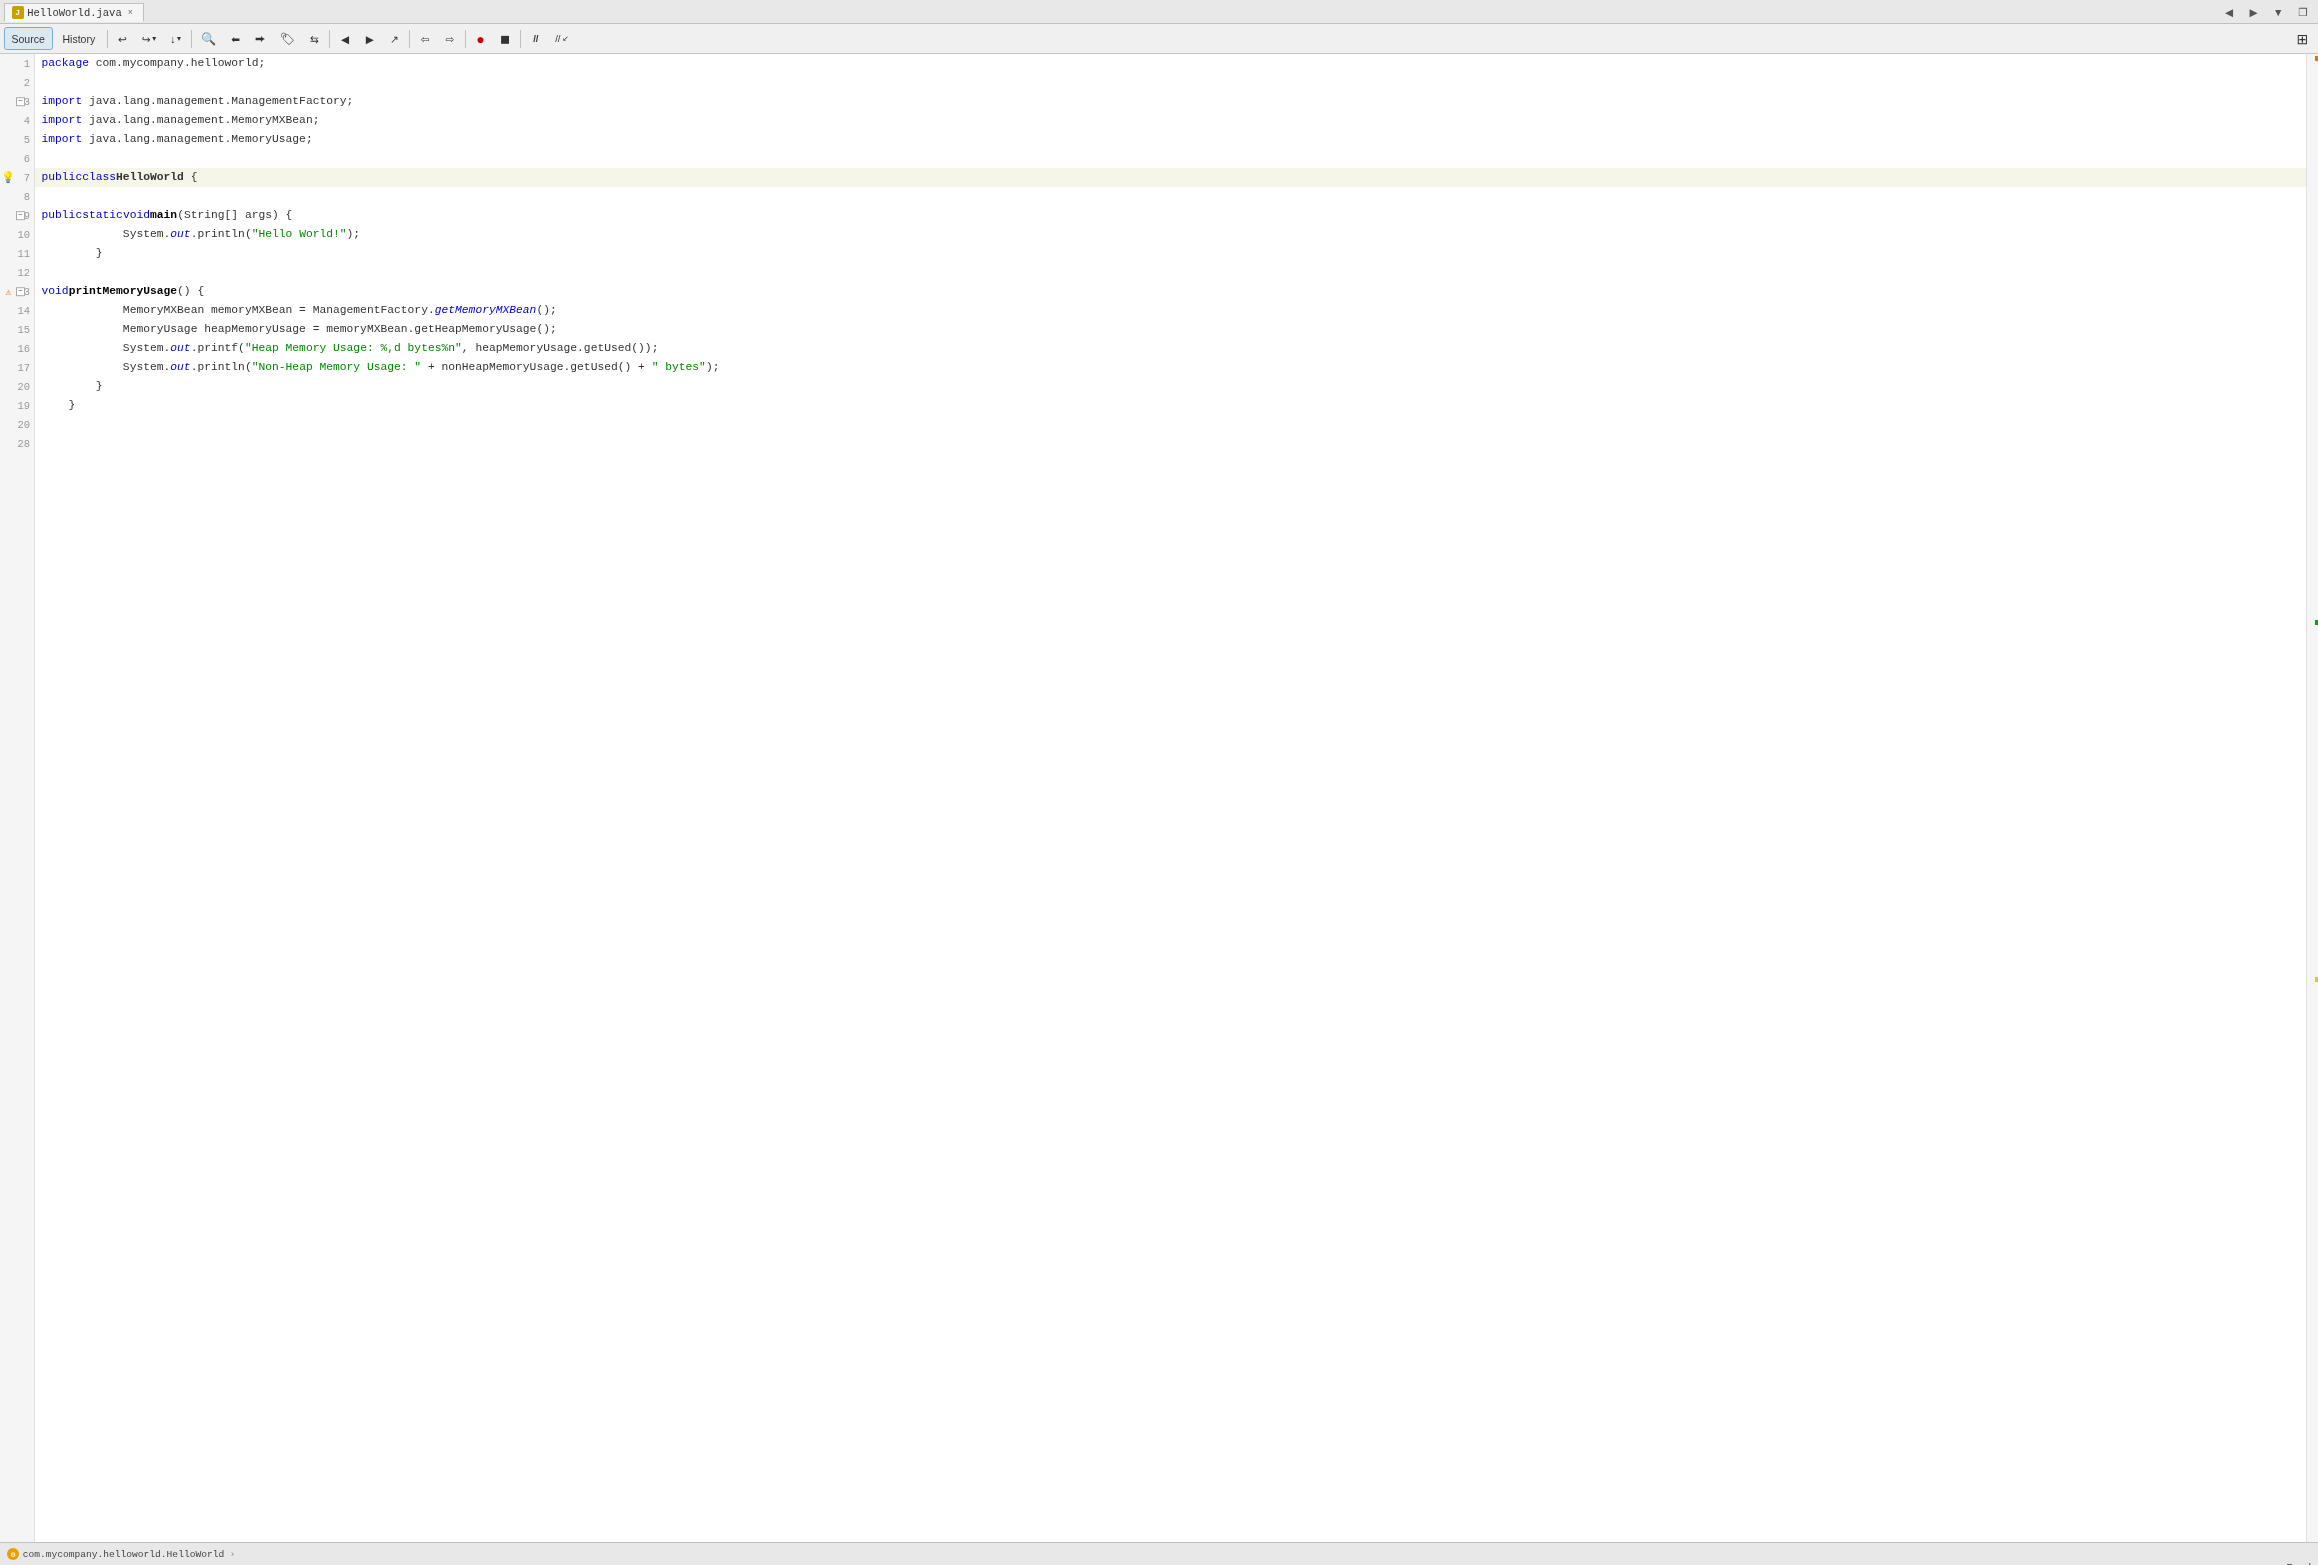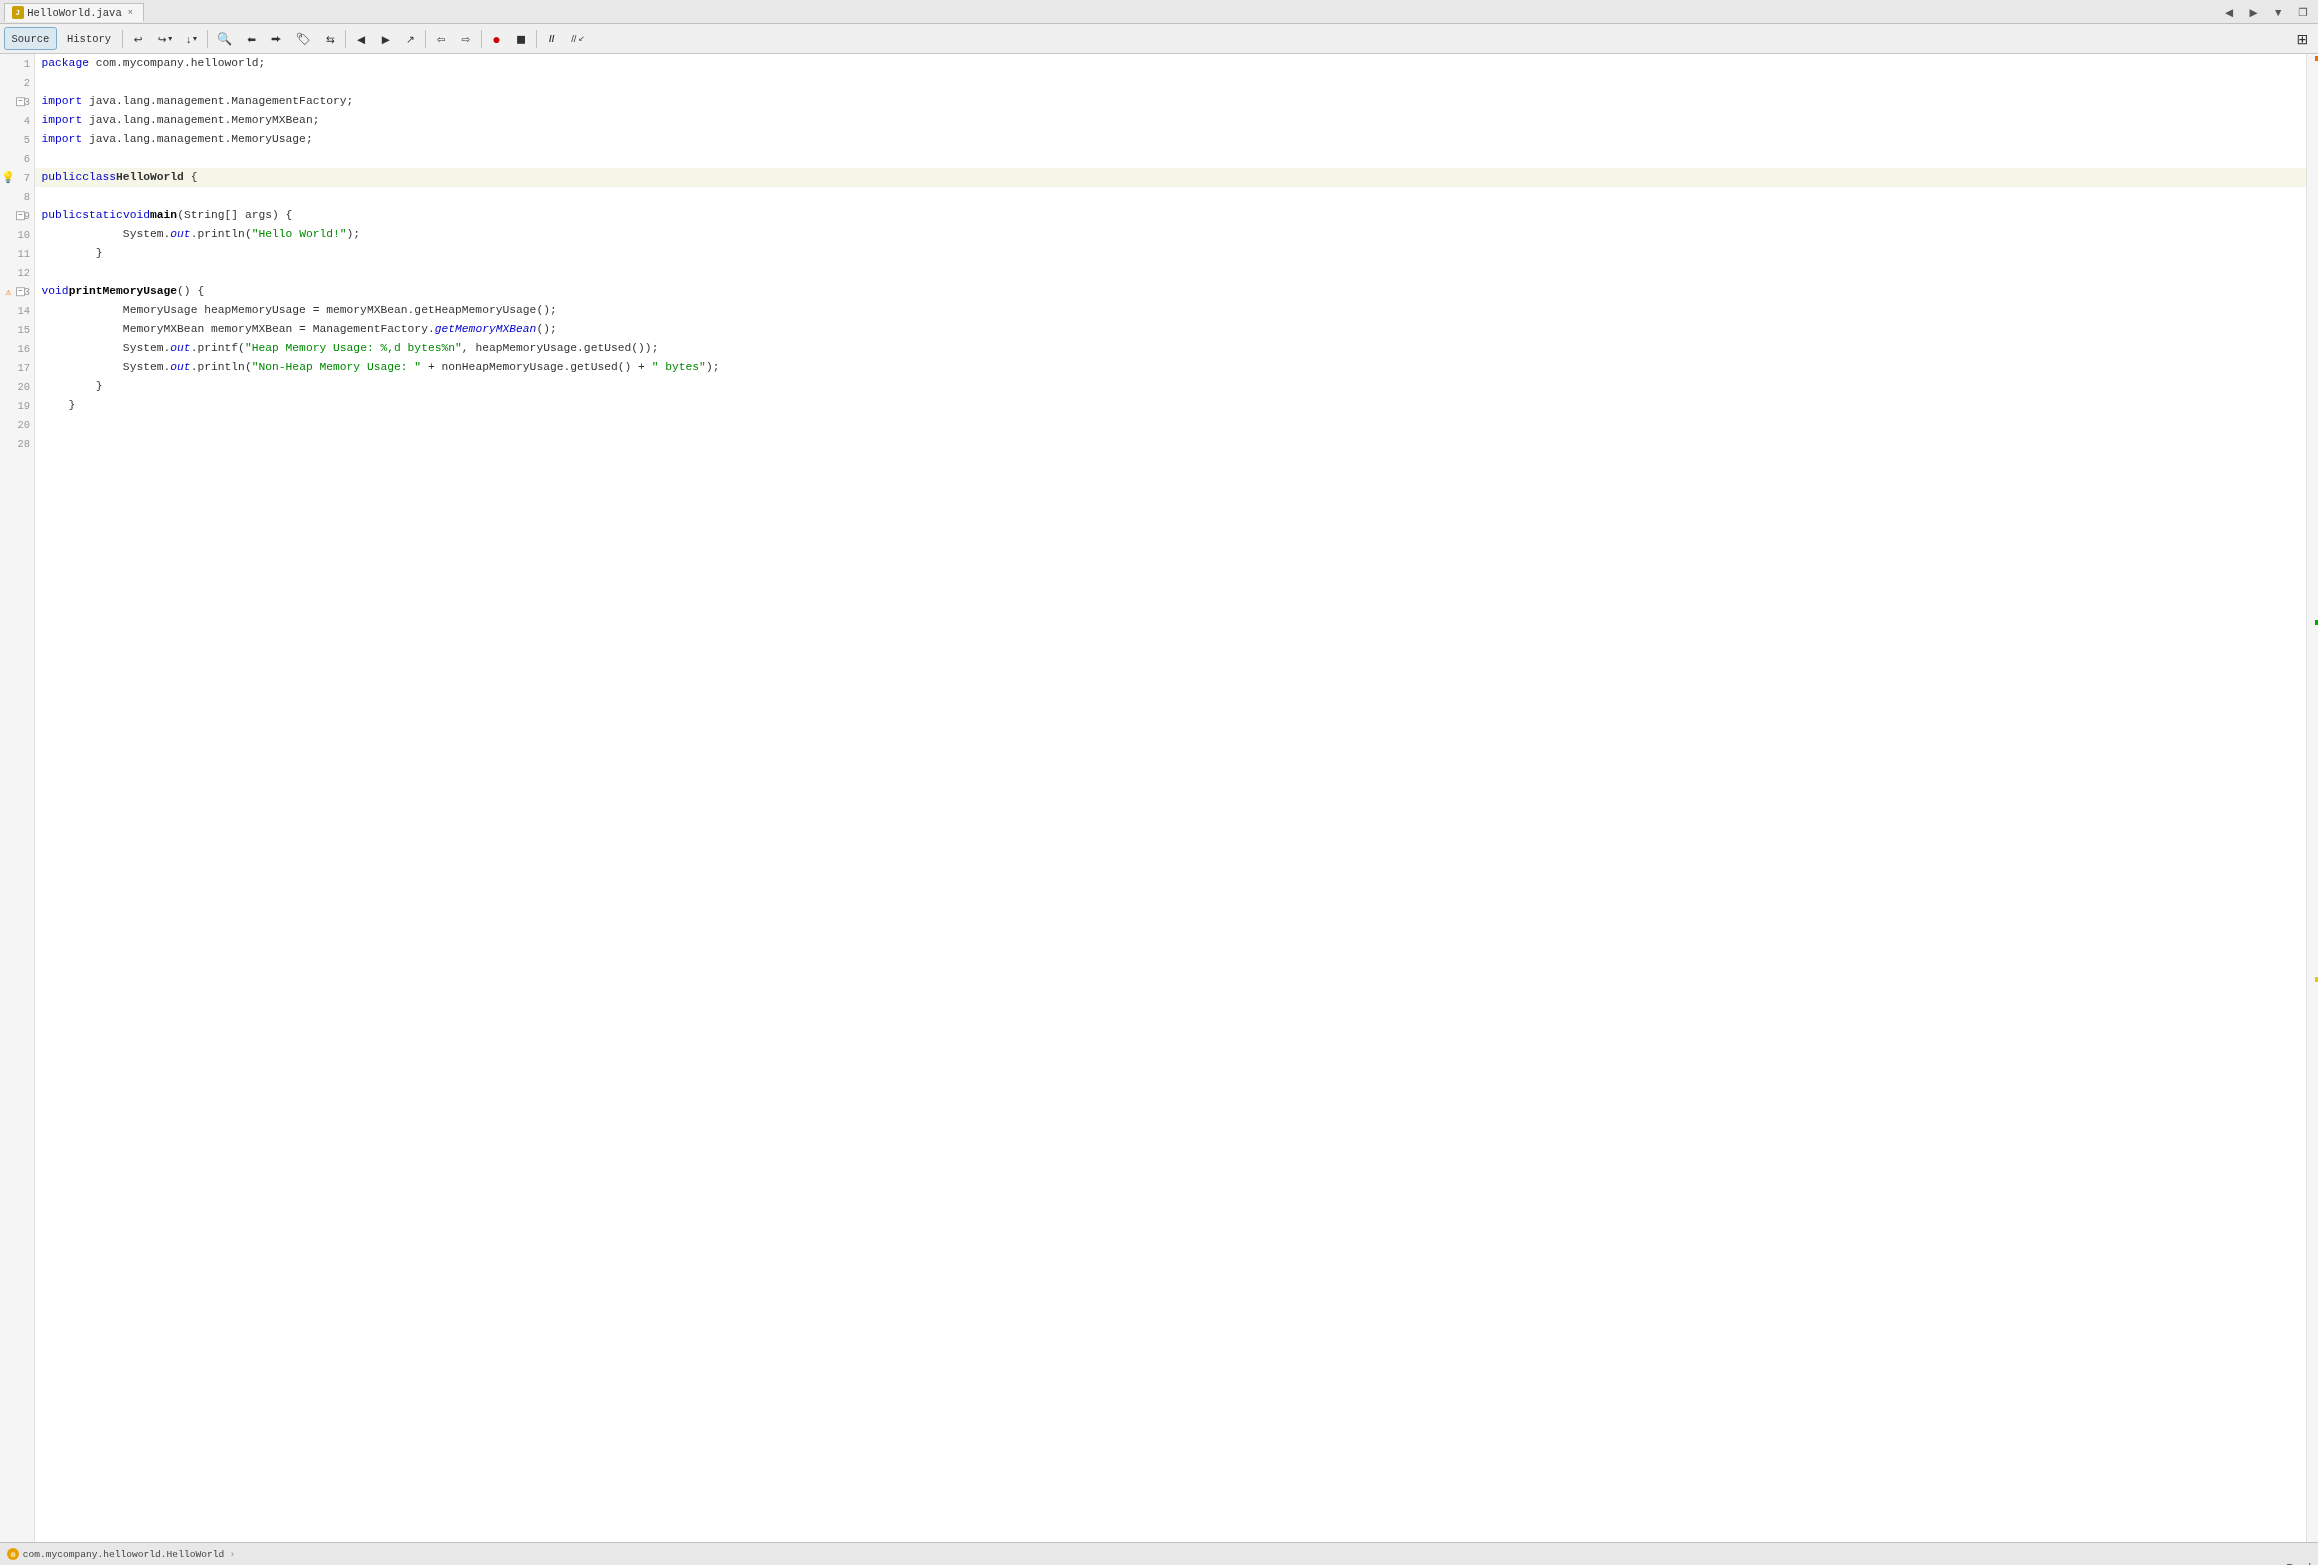--- a/index.html
+++ b/index.html
@@ -99,21 +99,20 @@
       min-width: 23px;
       gap: 1.7px;
     }
     .toolbar-btn.active {
       background: #dce8f0;
       border: 0.9px solid #7aacce;
     }
     .toolbar-btn.text-btn {
       font-size: 10.5px;
       padding: 2px 7px;
-      font-family: Liberation Mono, monospace;
     }
     .toolbar-separator {
       width: 0.9px;
       height: 17.4px;
       background: #c0c0c0;
       margin: 0 1.7px;
     }
     .toolbar-btn.record-btn {
       color: #cc0000;
     }
@@ -446,22 +445,22 @@
         <div class="code-line">    <span class="kw">import</span> java.lang.management.MemoryMXBean;</div>
         <div class="code-line">    <span class="kw">import</span> java.lang.management.MemoryUsage;</div>
         <div class="code-line"></div>
         <div class="code-line highlighted">    <span class="kw">public</span> <span class="kw">class</span> <span class="class-name-bold">HelloWorld</span> {</div>
         <div class="code-line"></div>
         <div class="code-line">        <span class="kw">public</span> <span class="kw">static</span> <span class="kw">void</span> <span class="method-bold">main</span>(String[] args) {</div>
         <div class="code-line">            System.<span class="italic-field">out</span>.println(<span class="string">"Hello World!"</span>);</div>
         <div class="code-line">        }</div>
         <div class="code-line"></div>
         <div class="code-line">        <span class="kw">void</span> <span class="method-bold">printMemoryUsage</span>() {</div>
+        <div class="code-line">            MemoryMXBean memoryMXBean = ManagementFactory.<span class="italic-field">getMemoryMXBean</span>();</div>
         <div class="code-line">            MemoryUsage heapMemoryUsage = memoryMXBean.getHeapMemoryUsage();</div>
-        <div class="code-line">            MemoryMXBean memoryMXBean = ManagementFactory.<span class="italic-field">getMemoryMXBean</span>();</div>
         <div class="code-line">            System.<span class="italic-field">out</span>.printf(<span class="string">"Heap Memory Usage: %,d bytes%n"</span>, heapMemoryUsage.getUsed());</div>
         <div class="code-line">            System.<span class="italic-field">out</span>.println(<span class="string">"Non-Heap Memory Usage: "</span> + nonHeapMemoryUsage.getUsed() + <span class="string">" bytes"</span>);</div>
         <div class="code-line">        }</div>
         <div class="code-line">    }</div>
         <div class="code-line"></div>
       </div>
     </div>
 
   <div class="right-gutter" id="right-gutter-el" style="position: relative;">
 

